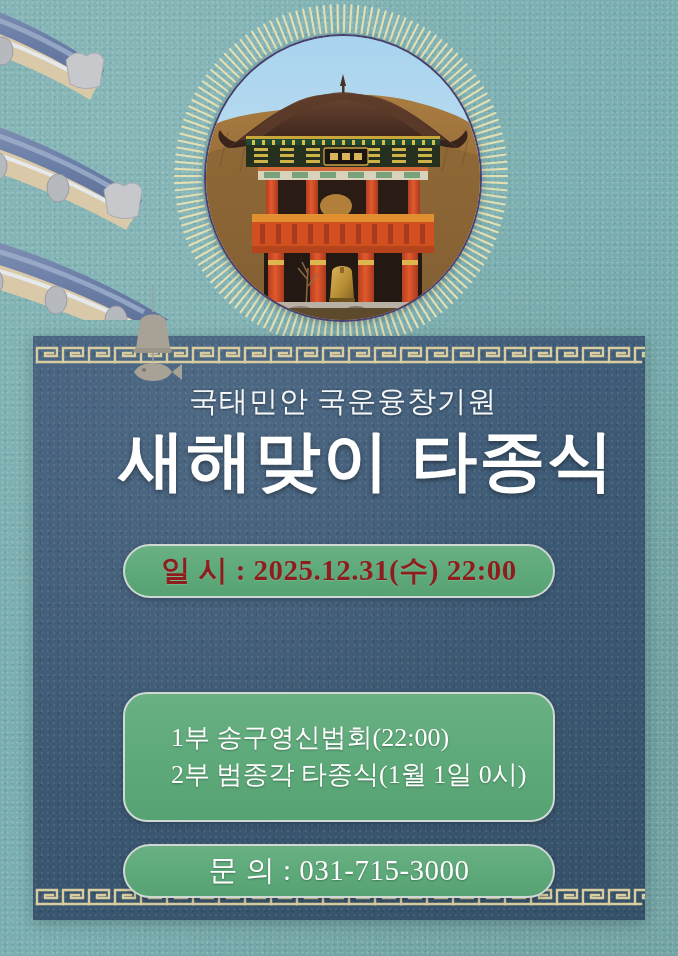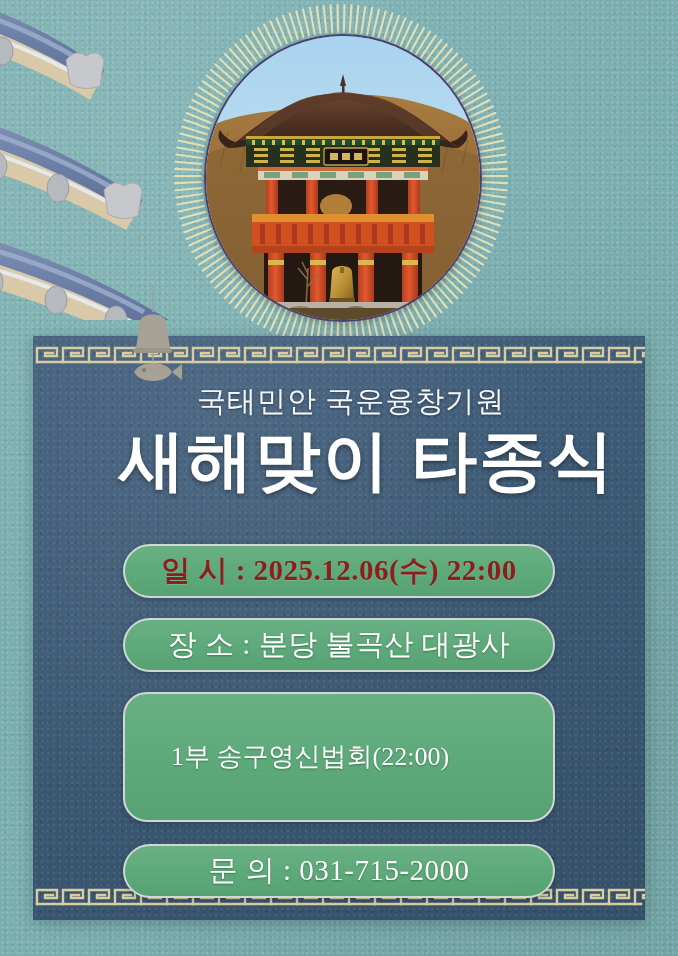--- a/index.html
+++ b/index.html
@@ -65,21 +65,21 @@
   }
   .meander{position:absolute;left:0;width:612px;height:26px;z-index:6;}
   .meander.top{top:6px;}
   .meander.bottom{bottom:10px;}
 
   
   #wind-bell{position:absolute;left:118px;top:286px;width:70px;height:108px;z-index:5;}
 
   
   #subtitle{
-    position:absolute;top:46px;left:12px;width:612px;text-align:center;z-index:7;
+    position:absolute;top:46px;left:4px;width:612px;text-align:center;z-index:7;
     color:#f3f6f8;font-size:29px;letter-spacing:1px;font-weight:400;
     text-shadow:0 1px 3px rgba(0,0,0,.45);
     font-family:"Liberation Serif","DejaVu Serif",serif;
   }
   #title{
     position:absolute;top:88px;left:0;width:668px;text-align:center;z-index:7;
     color:#ffffff;font-size:66px;font-weight:700;letter-spacing:2px;line-height:1.12;
     text-shadow:0 2px 5px rgba(0,0,0,.42);
     font-family:"Liberation Sans","DejaVu Sans",sans-serif;
   }
@@ -547,33 +547,31 @@
           <path d="M550 20 L550 6 L570 6 L570 14 L558 14 L558 11 L566 11"></path>
           <path d="M576 20 L576 6 L596 6 L596 14 L584 14 L584 11 L592 11"></path>
           <path d="M602 20 L602 6 L622 6 L622 14 L610 14 L610 11 L618 11"></path>
         </g>
     </svg>
 
     <div id="subtitle">국태민안 국운융창기원</div>
     <div id="title">새해맞이 타종식</div>
 
     <div class="pill round" id="pill-date">
-      <span class="pill-text">일 시 : 2025.12.06(수) 22:00</span>
+      <span class="pill-text">일 시 : 2025.12.31(수) 22:00</span>
     </div>
 
-    <div class="pill round" id="pill-place">
-      <span class="pill-text">장 소 : 분당 불곡산 대광사</span>
-    </div>
 
     <div class="pill" id="pill-program">
       <span class="prog-line">1부 송구영신법회(22:00)</span>
+      <span class="prog-line">2부 범종각 타종식(1월 1일 0시)</span>
     </div>
 
     <div class="pill round" id="pill-contact">
-      <span class="pill-text">문 의 : 031-715-2000</span>
+      <span class="pill-text">문 의 : 031-715-3000</span>
     </div>
 
     <svg class="meander bottom" viewBox="0 0 612 26" preserveAspectRatio="none" aria-hidden="true">
       <g id="meander-bottom-g" stroke="#d9cda0" stroke-width="2.4" fill="none" stroke-linecap="square">
           <path d="M4 20 L608 20"></path>
           <path d="M4 20 L4 6 L24 6 L24 14 L12 14 L12 11 L20 11"></path>
           <path d="M30 20 L30 6 L50 6 L50 14 L38 14 L38 11 L46 11"></path>
           <path d="M56 20 L56 6 L76 6 L76 14 L64 14 L64 11 L72 11"></path>
           <path d="M82 20 L82 6 L102 6 L102 14 L90 14 L90 11 L98 11"></path>
           <path d="M108 20 L108 6 L128 6 L128 14 L116 14 L116 11 L124 11"></path>

